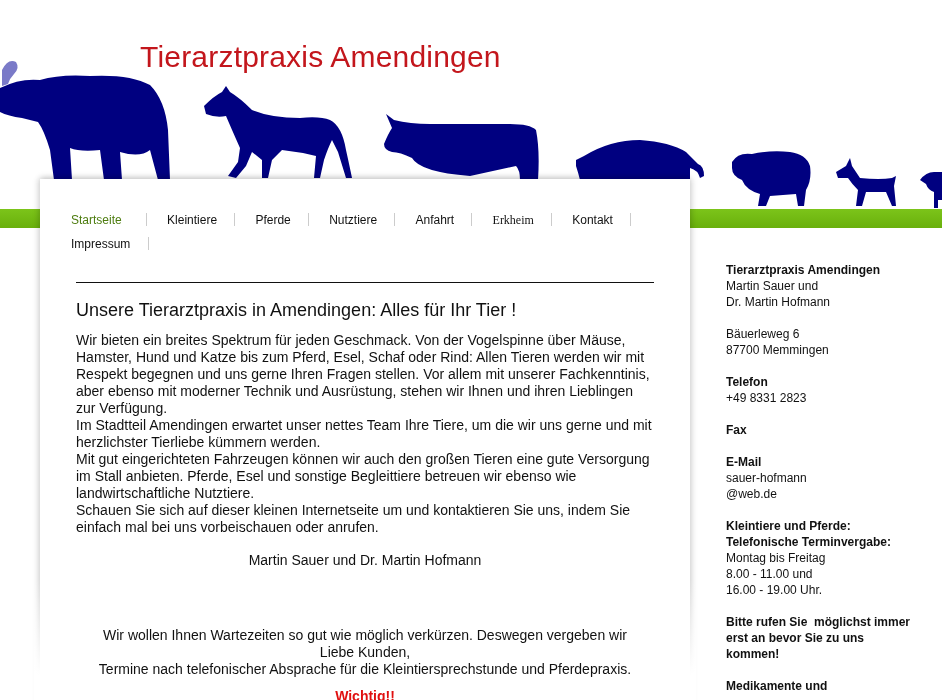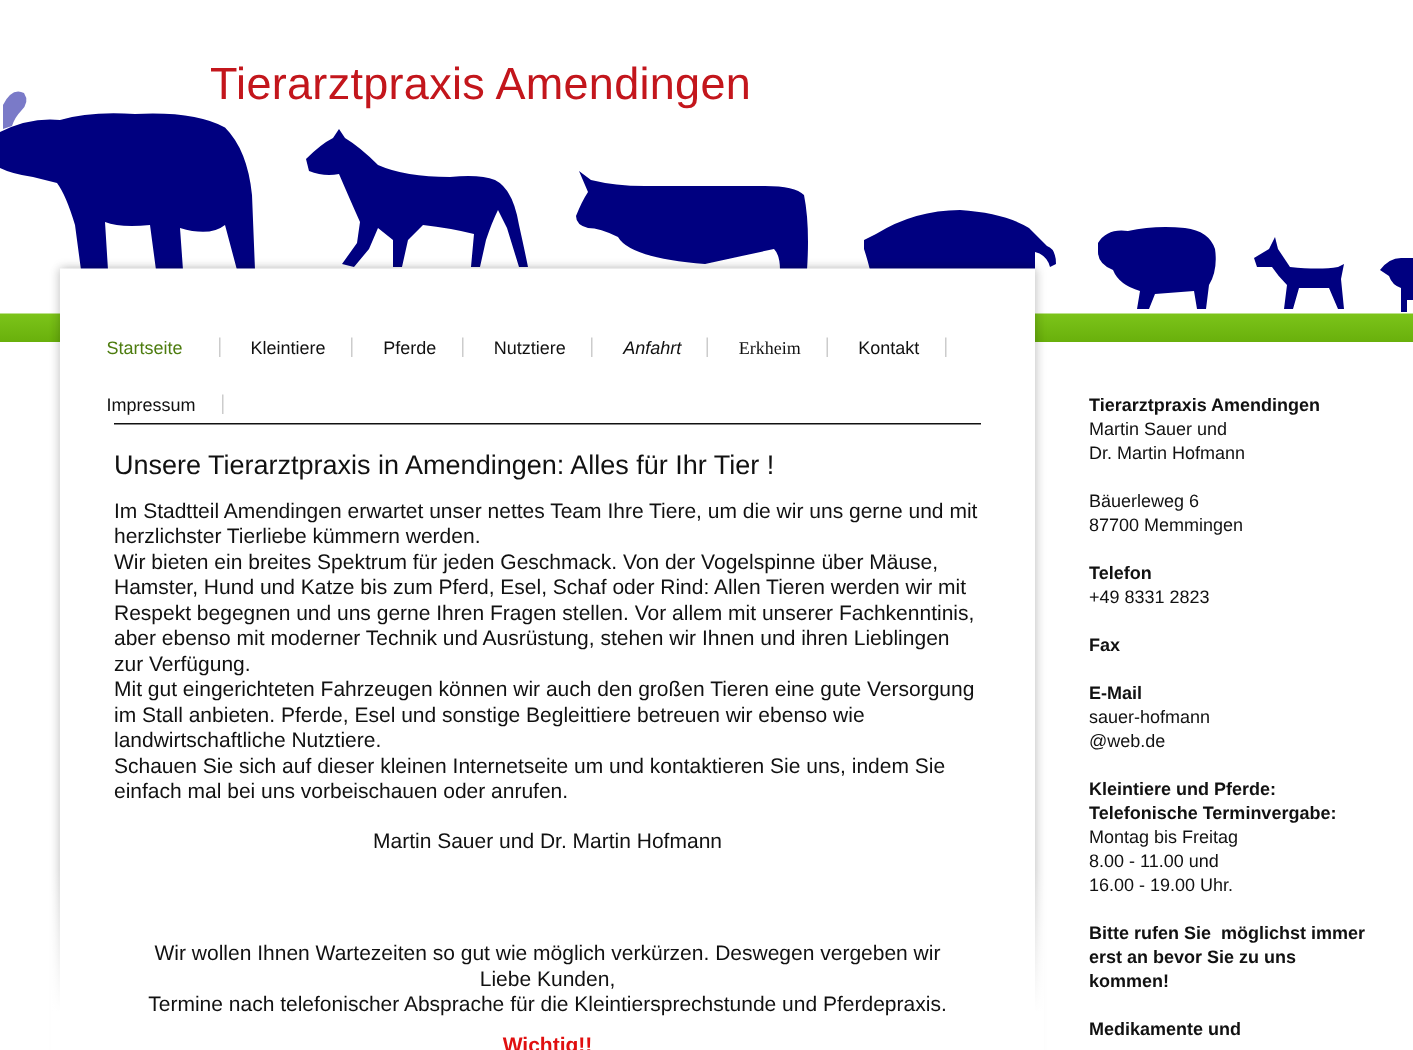--- a/index.html
+++ b/index.html
@@ -89,35 +89,35 @@
       </g>
     </g>
   </svg>
   <div class="site-title">Tierarztpraxis Amendingen</div>
   <div class="green-bar"></div>
 </div>
 
 <div class="panel">
   <nav class="nav">
     <a class="nav-item active" style="margin-right:24px;">Startseite</a><span class="nav-sep"></span>
-    <a class="nav-item" style="margin:12px 17px 0 17px;text-align:center;">Kleintiere</a><span class="nav-sep"></span>
+    <a class="nav-item" style="margin:0 17px 0 17px;text-align:center;">Kleintiere</a><span class="nav-sep"></span>
     <a class="nav-item" style="margin:0 17px 0 17px;">Pferde</a><span class="nav-sep"></span>
     <a class="nav-item" style="margin:0 17px 0 17px;">Nutztiere</a><span class="nav-sep"></span>
-    <a class="nav-item" style="margin:0 17px 16px 17px;font-style:italic;">Anfahrt</a><span class="nav-sep"></span>
+    <a class="nav-item" style="margin:0 17px 2px 17px;">Anfahrt</a><span class="nav-sep"></span>
     <a class="nav-item" style="margin:0 17px 0 17px;font-family:Liberation Serif, serif;">Erkheim</a><span class="nav-sep"></span>
     <a class="nav-item" style="margin:0 17px 0 17px;">Kontakt</a><span class="nav-sep"></span><br>
     <a class="nav-item" style="margin-right:18px;">Impressum</a><span class="nav-sep"></span>
   </nav>
 </div>
 
 <main class="content">
   <hr class="rule">
   <h1 class="page-title">Unsere Tierarztpraxis in Amendingen: Alles für Ihr Tier !</h1>
+  <p class="para">Wir bieten ein breites Spektrum für jeden Geschmack. Von der Vogelspinne über Mäuse, Hamster, Hund und Katze bis zum Pferd, Esel, Schaf oder Rind: Allen Tieren werden wir mit Respekt begegnen und uns gerne Ihren Fragen stellen. Vor allem mit unserer Fachkenntinis, aber ebenso mit moderner Technik und Ausrüstung, stehen wir Ihnen und ihren Lieblingen zur Verfügung.</p>
   <p class="para">Im Stadtteil Amendingen erwartet unser nettes Team Ihre Tiere, um die wir uns gerne und mit herzlichster Tierliebe kümmern werden.</p>
-  <p class="para">Wir bieten ein breites Spektrum für jeden Geschmack. Von der Vogelspinne über Mäuse, Hamster, Hund und Katze bis zum Pferd, Esel, Schaf oder Rind: Allen Tieren werden wir mit Respekt begegnen und uns gerne Ihren Fragen stellen. Vor allem mit unserer Fachkenntinis, aber ebenso mit moderner Technik und Ausrüstung, stehen wir Ihnen und ihren Lieblingen zur Verfügung.</p>
   <p class="para">Mit gut eingerichteten Fahrzeugen können wir auch den großen Tieren eine gute Versorgung im Stall anbieten. Pferde, Esel und sonstige Begleittiere betreuen wir ebenso wie landwirtschaftliche Nutztiere.</p>
   <p class="para">Schauen Sie sich auf dieser kleinen Internetseite um und kontaktieren Sie uns, indem Sie einfach mal bei uns vorbeischauen oder anrufen.</p>
   <p class="signature">Martin Sauer und Dr. Martin Hofmann</p>
   <div class="notice">
     <div>Wir wollen Ihnen Wartezeiten so gut wie möglich verkürzen. Deswegen vergeben wir</div>
     <div>Liebe Kunden,</div>
     <div>Termine nach telefonischer Absprache für die Kleintiersprechstunde und Pferdepraxis.</div>
   </div>
   <p class="important">Wichtig!!</p>
 </main>

